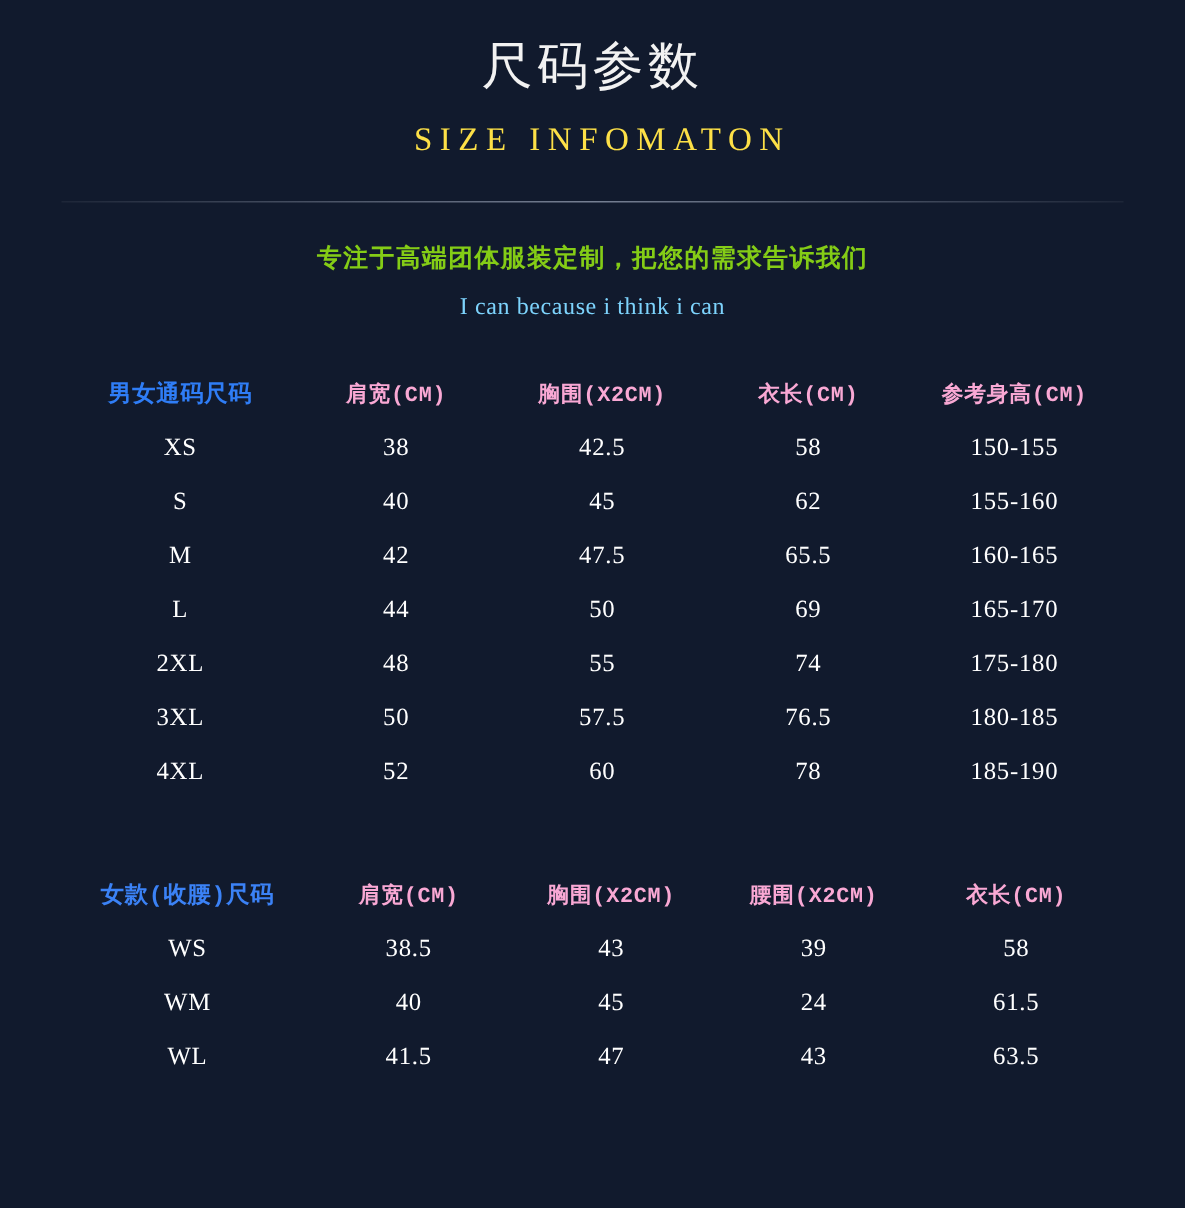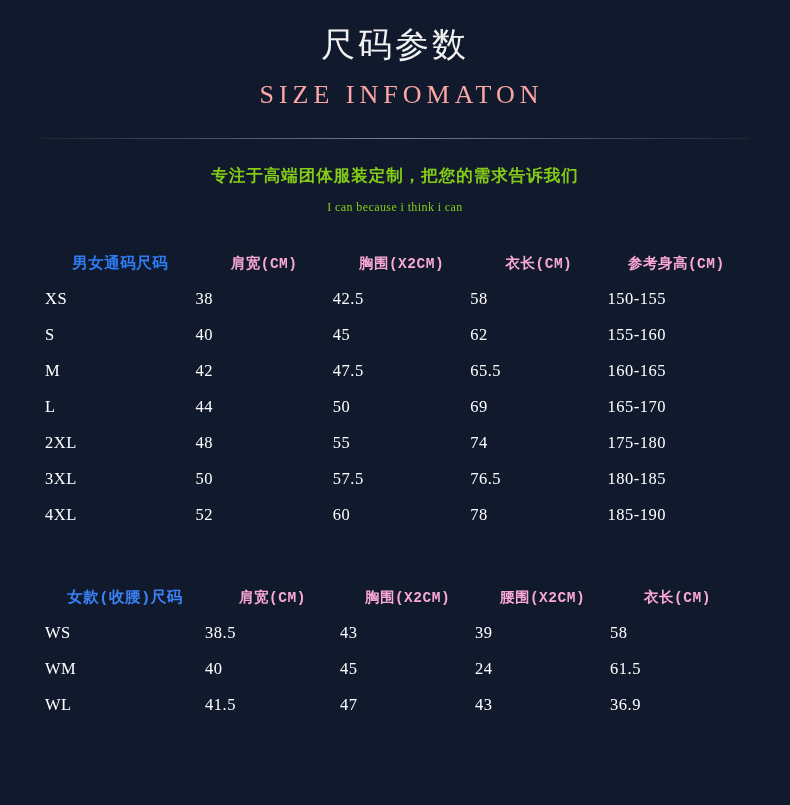--- a/index.html
+++ b/index.html
@@ -26,23 +26,23 @@
   }
   .title-cn {
     font-family: "Liberation Serif", serif;
     font-size: 34px;
     letter-spacing: 3px;
     color: #f2f2f2;
     line-height: 46px;
   }
   .title-en {
     font-family: "Liberation Serif", serif;
-    font-size: 26px;
+    font-size: 22px;
     letter-spacing: 5px;
-    color: #fca5a5;
+    color: #fde047;
     margin-top: 12px;
     margin-left: 13px;
   }
   .divider {
     width: 708px;
     height: 1px;
     margin: 28px auto 0 auto;
     background: linear-gradient(to right, rgba(255,255,255,0.05), rgba(200,210,230,0.55), rgba(255,255,255,0.05));
   }
   .slogan-cn {
@@ -51,23 +51,23 @@
     font-family: "Liberation Serif", serif;
     font-size: 16.5px;
     letter-spacing: 1px;
     font-weight: bold;
     color: #84cc16;
   }
   .slogan-en {
     text-align: center;
     margin-top: 13px;
     font-family: "Liberation Serif", serif;
-    font-size: 12px;
+    font-size: 16px;
     letter-spacing: 0.4px;
-    color: #84cc16;
+    color: #7dd3fc;
   }
 
   table {
     border-collapse: collapse;
     width: 700px;
     margin: 0 auto;
     table-layout: fixed;
   }
   table td, table th {
     padding: 0;
@@ -95,21 +95,21 @@
   .hdr-label-red {
     color: #3b82f6;
     font-size: 15.5px !important;
   }
   .hdr-col {
     color: #f9a8d4;
   }
   .body-row td {
     height: 36px;
     vertical-align: middle;
-    text-align: left;
+    text-align: center;
     font-family: "Liberation Serif", serif;
     font-size: 16.5px;
     color: #ffffff;
     letter-spacing: 0.5px;
   }
   .col-first { width: 150px; }
   .col-rest { width: 137px; }
   .col-w-first { width: 160px; }
   .col-w-rest { width: 135px; }
 </style>
@@ -224,18 +224,18 @@
         <td>40</td>
         <td>45</td>
         <td>24</td>
         <td>61.5</td>
       </tr>
       <tr class="body-row">
         <td>WL</td>
         <td>41.5</td>
         <td>47</td>
         <td>43</td>
-        <td>36.9</td>
+        <td>63.5</td>
       </tr>
     </tbody>
   </table>
 
 </div>
 
 </body></html>

